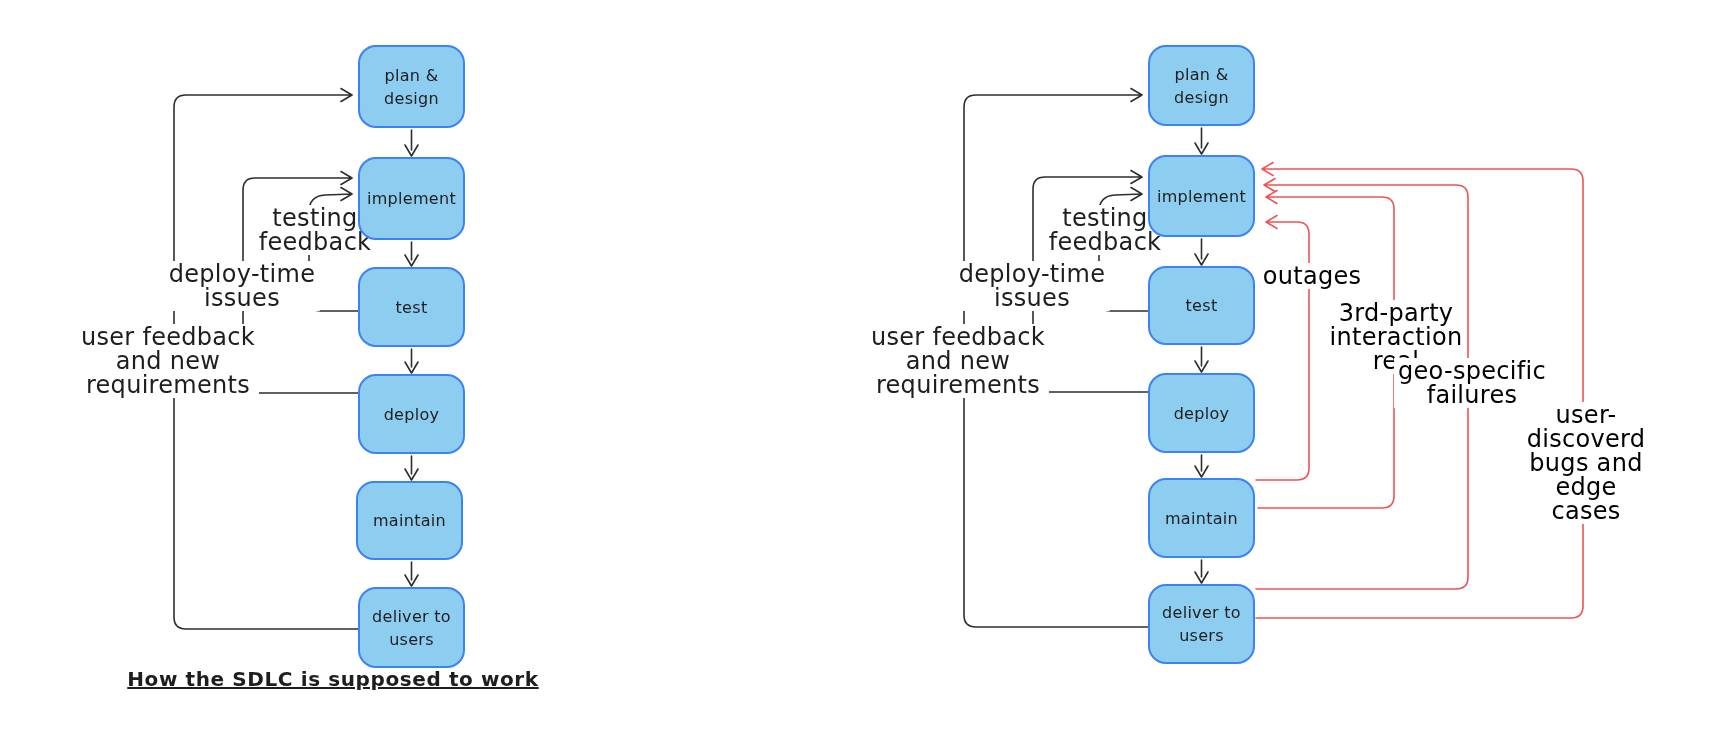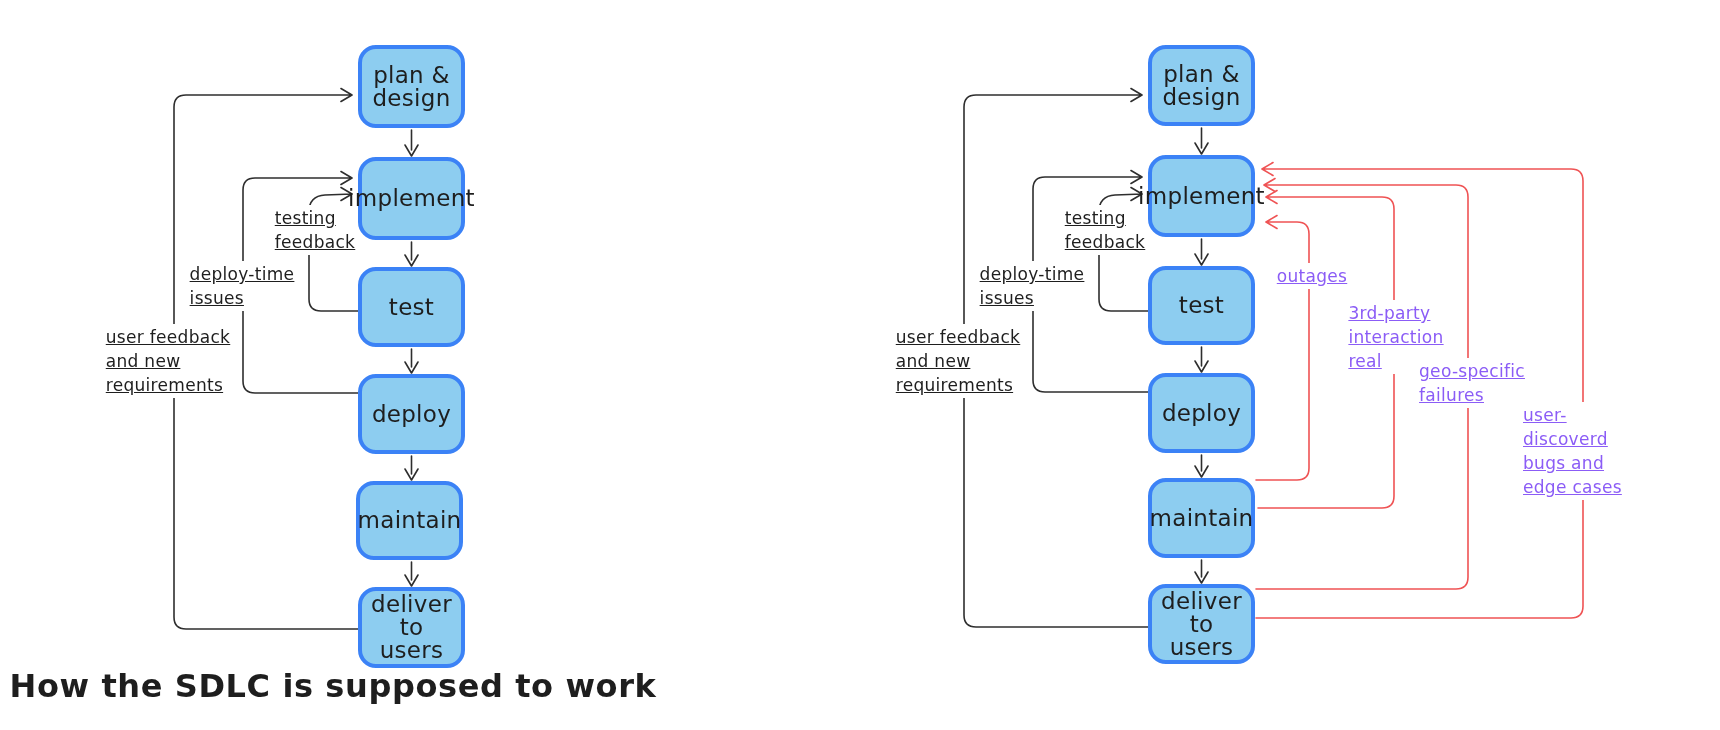--- a/index.html
+++ b/index.html
@@ -16,53 +16,53 @@
     position: absolute;
     left: 0; top: 0;
     width: 1720px; height: 730px;
     z-index: 1;
   }
   .node {
     position: absolute;
     z-index: 3;
     box-sizing: border-box;
     background: #8dcdf0;
-    border: 4px solid #3b82f6;
+    border: 2px solid #3b82f6;
     border-radius: 18px;
     display: flex;
     align-items: center;
     justify-content: center;
     text-align: center;
-    font-size: 23px;
+    font-size: 16px;
     line-height: 23px;
     white-space: pre-line;
     letter-spacing: 0.3px;
   }
   .edge-label {
     position: absolute;
     z-index: 2;
     transform: translateX(-50%);
     background: #ffffff;
-    text-align: left;
-    font-size: 17px;
+    text-align: center;
+    font-size: 24px;
     line-height: 24px;
     white-space: pre-line;
     padding: 1px 4px;
     letter-spacing: 0.3px;
-    text-decoration: underline;
   }
-  .edge-label.red { color: #8b5cf6; }
+  .edge-label.red { color: #000000; }
   .caption {
     position: absolute;
     z-index: 2;
     transform: translateX(-50%);
-    font-size: 32px;
+    font-size: 20px;
     font-weight: 700;
     letter-spacing: 0.6px;
     white-space: nowrap;
+    text-decoration: underline;
   }
 </style>
 </head>
 <body>
 
 <div id="canvas">
 
   <svg id="connectors" viewBox="0 0 1720 730" fill="none" xmlns="http://www.w3.org/2000/svg">
 
     <g stroke="#2e2e2e" stroke-width="1.6" stroke-linecap="round" stroke-linejoin="round">

